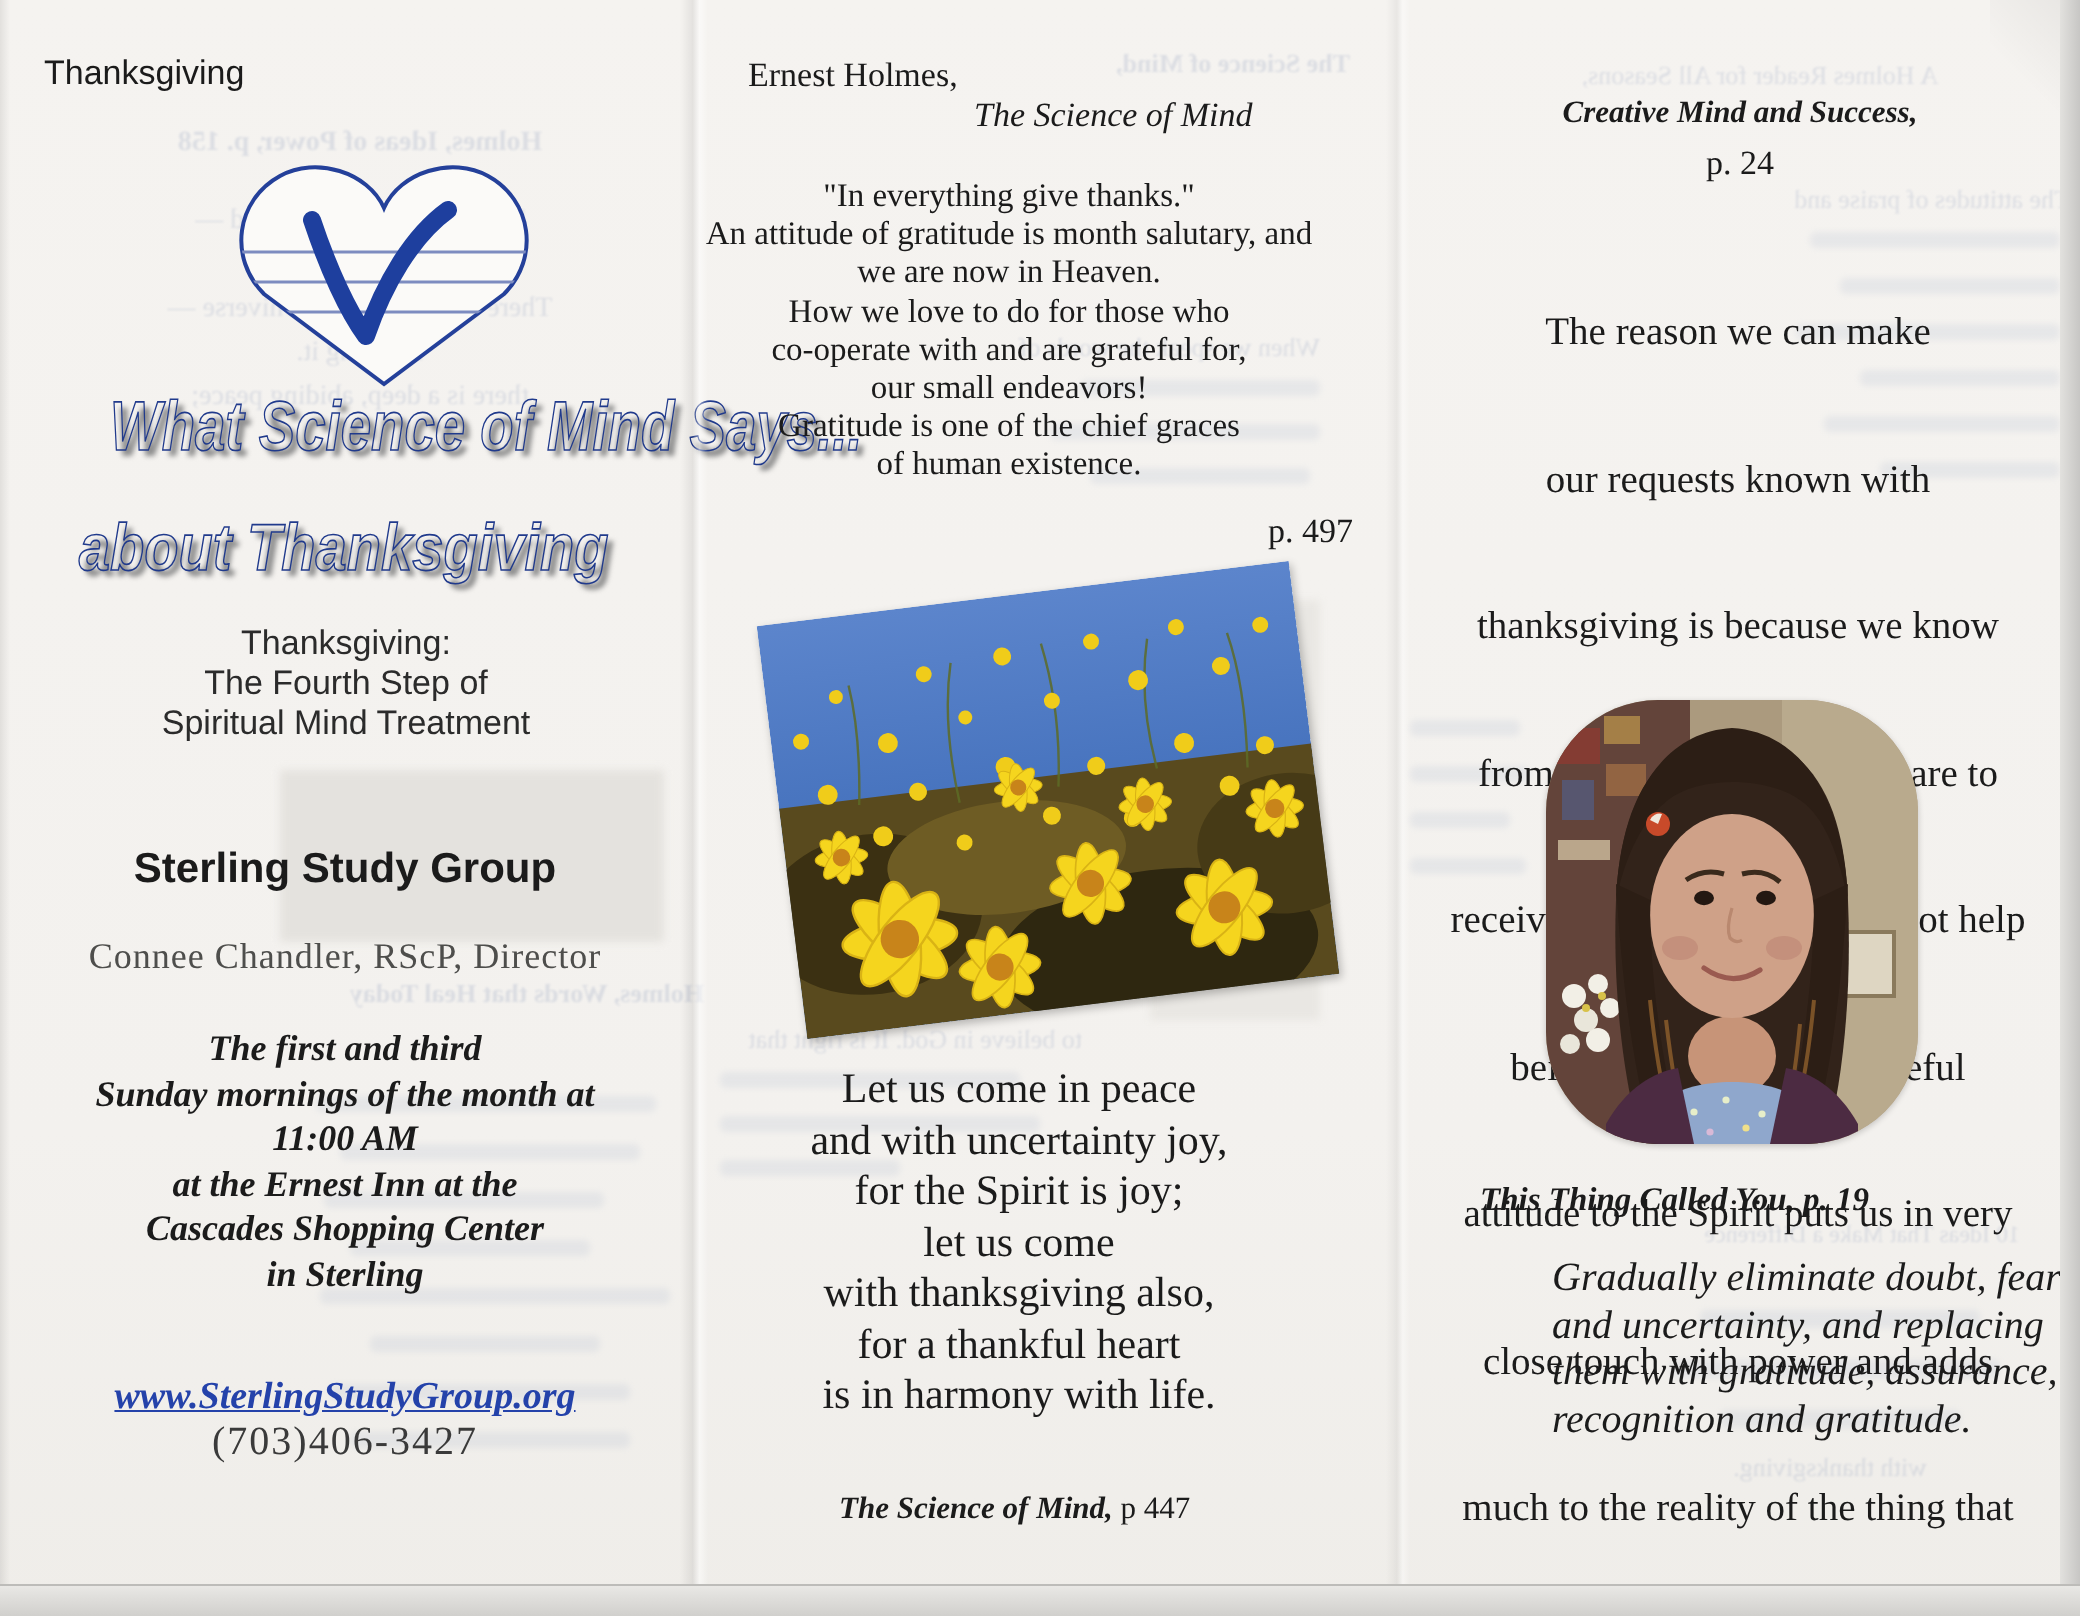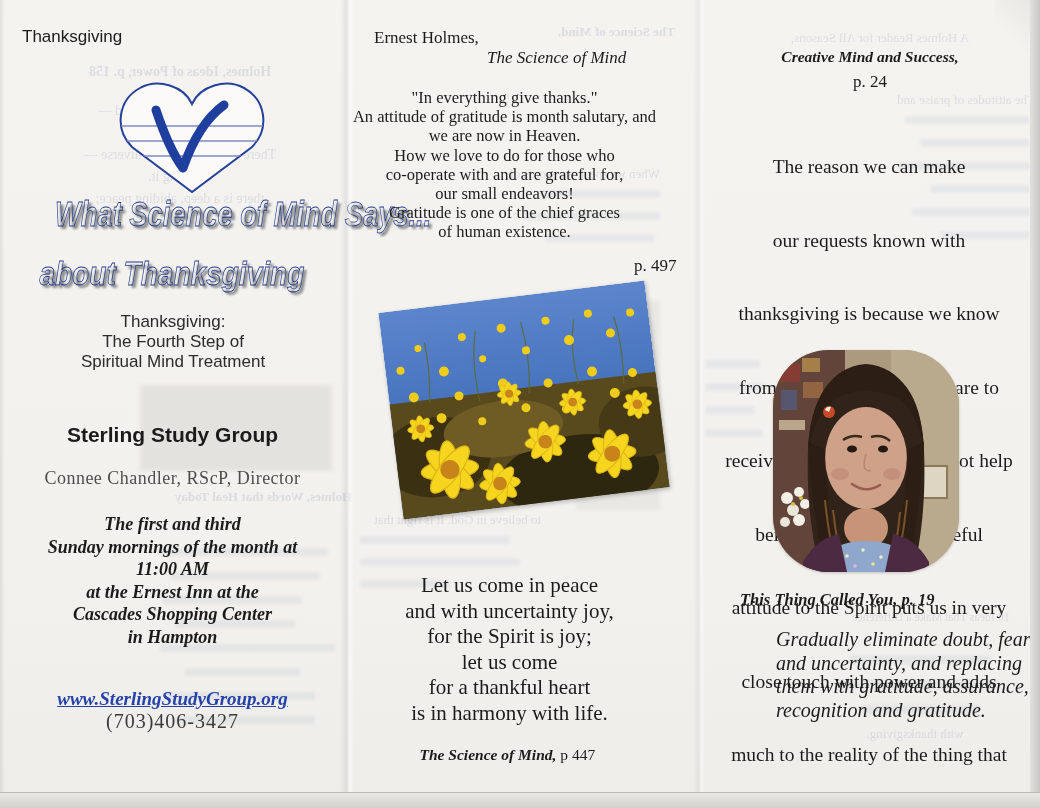--- a/index.html
+++ b/index.html
@@ -127,21 +127,21 @@
   <div class="abs c sans ink" style="left:0;top:423px;width:345px;font-size:21px;font-weight:bold;">Sterling Study Group</div>
 
   <div class="abs c serif" style="left:0;top:468px;width:345px;font-size:18px;color:#4e4e4c;letter-spacing:.5px;">Connee Chandler, RScP, Director</div>
 
   <div class="abs c serif ink" style="left:10px;top:513px;width:325px;font-size:18px;line-height:22.5px;font-weight:bold;font-style:italic;">
     <div>The first and third</div>
     <div>Sunday mornings of the month at</div>
     <div>11:00 AM</div>
     <div>at the Ernest Inn at the</div>
     <div>Cascades Shopping Center</div>
-    <div>in Hampton</div>
+    <div>in Sterling</div>
   </div>
 
   <div class="abs c serif" style="left:0;top:688px;width:345px;font-size:19px;">
     <span class="link">www.SterlingStudyGroup.org</span>
   </div>
   <div class="abs c serif" style="left:0;top:710px;width:345px;font-size:20px;color:#3a3a3a;letter-spacing:1px;">(703)406-3427</div>
 
   <div class="abs serif ink" style="left:374px;top:28px;font-size:17px;">Ernest Holmes,</div>
   <div class="abs serif ink" style="left:455px;top:48px;font-size:17px;font-style:italic;margin-left:32px;">The Science of Mind</div>
 
@@ -216,25 +216,26 @@
       <use href="#daisy" transform="translate(28,120) scale(1.1)"></use>
       <use href="#daisy" transform="translate(246,122) scale(1.2)"></use>
       <use href="#daisy" transform="translate(182,112) scale(1.1)"></use>
       <use href="#daisy" transform="translate(150,148) scale(1.7)"></use>
       <use href="#daisy" transform="translate(100,184) scale(1.7)"></use>
       <use href="#daisy" transform="translate(215,168) scale(2.0)"></use>
       <use href="#daisy" transform="translate(52,164) scale(2.4)"></use>
     </svg>
   </div>
 
-  <div class="abs c serif ink" style="left:362px;top:532px;width:295px;font-size:21px;line-height:25.5px;margin-top:41px;">
+  <div class="abs c serif ink" style="left:362px;top:532px;width:295px;font-size:21px;line-height:25.5px;">
     <div>Let us come in peace</div>
     <div>and with uncertainty joy,</div>
     <div>for the Spirit is joy;</div>
     <div>let us come</div>
+    <div>with thanksgiving also,</div>
     <div>for a thankful heart</div>
     <div>is in harmony with life.</div>
   </div>
   <div class="abs serif ink" style="left:404px;top:728px;font-size:15.5px;white-space:pre;">
     <span style="font-style:italic;font-weight:bold;">The Science of Mind,</span><span> p 447</span>
   </div>
 
   <div class="abs c serif ink" style="left:730px;top:48px;width:280px;font-size:15.5px;font-weight:bold;font-style:italic;">Creative Mind and Success,</div>
   <div class="abs c serif ink" style="left:730px;top:72px;width:280px;font-size:17px;">p. 24</div>
 

